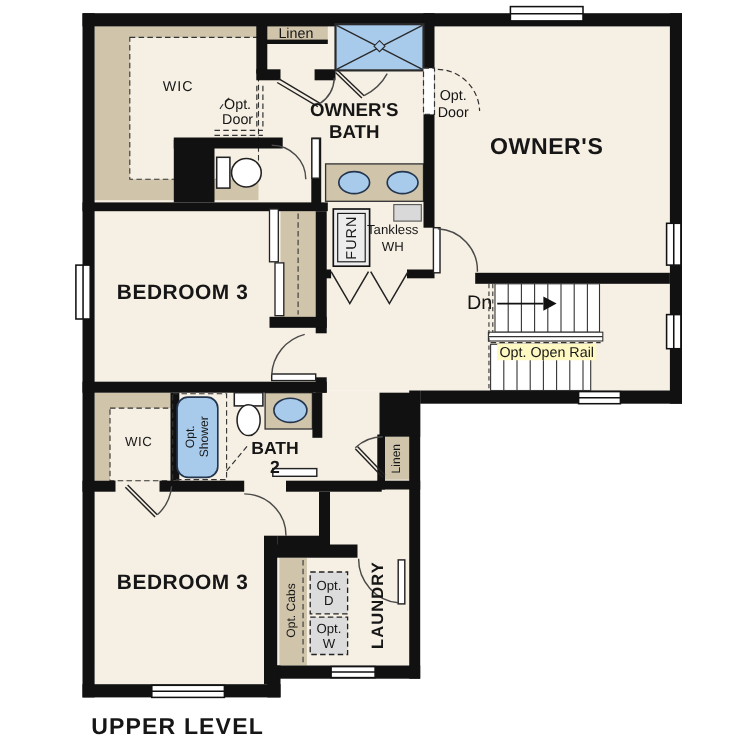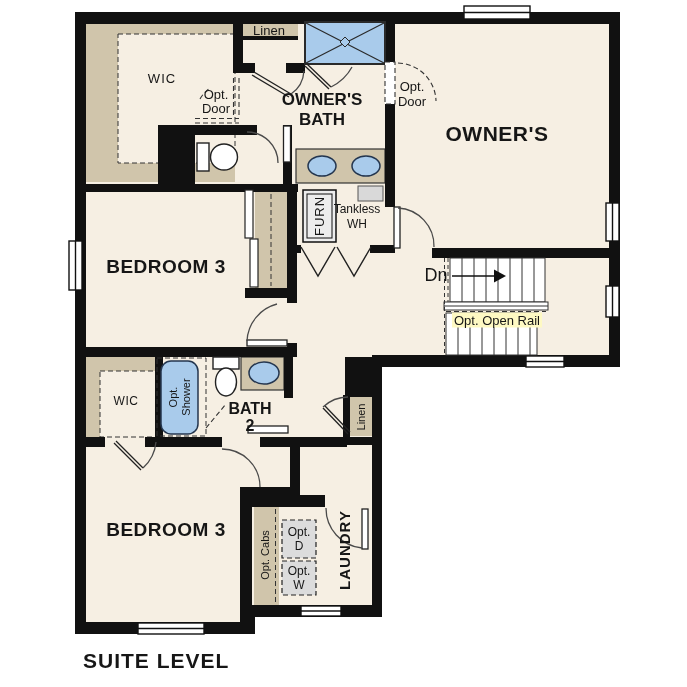--- a/index.html
+++ b/index.html
@@ -283,14 +283,14 @@
   <div class="lbl rot" style="left:265px;top:555px;font-size:11px">Opt. Cabs</div>
   <div class="lbl" style="left:299px;top:539px;font-size:12px;line-height:14px">
     <span>Opt.</span>
       <span>D</span>
   </div>
   <div class="lbl" style="left:299px;top:578px;font-size:12px;line-height:14px">
     <span>Opt.</span>
       <span>W</span>
   </div>
   <div class="lbl rot b" style="left:344px;top:550px;font-size:15px;letter-spacing:1px">LAUNDRY</div>
-  <div class="lbl title" style="left:83px;top:649px">SUITE LEVEL</div>
+  <div class="lbl title" style="left:83px;top:649px">UPPER LEVEL</div>
 </div>
 
 </body></html>

